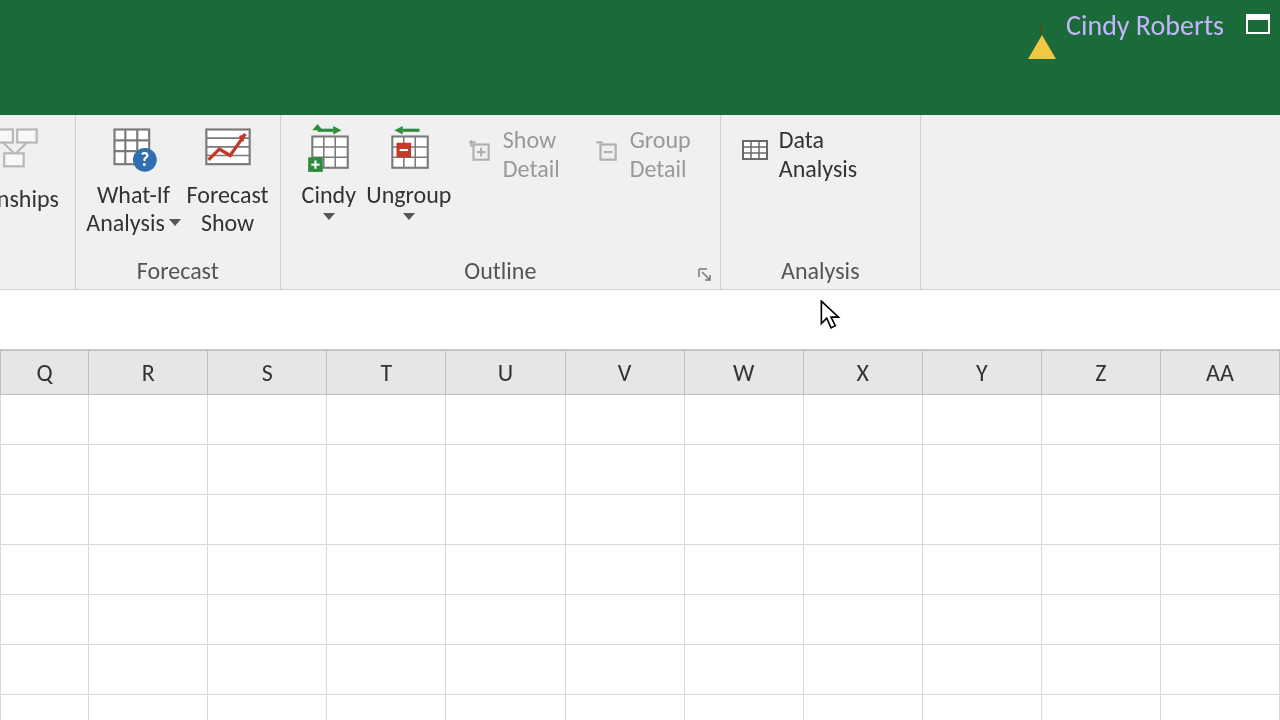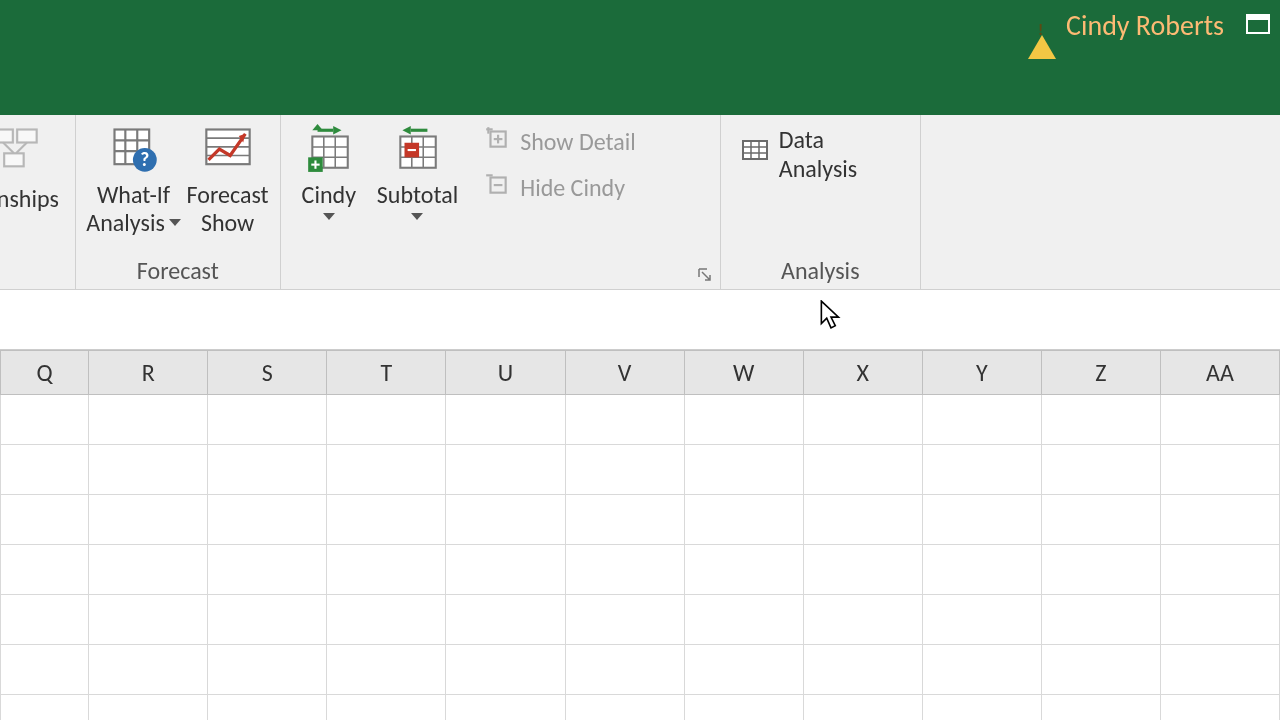--- a/index.html
+++ b/index.html
@@ -4,39 +4,39 @@
 <style>
   * { box-sizing: border-box; margin: 0; padding: 0; }
   html, body { width: 1280px; height: 720px; overflow: hidden; font-family: "Segoe UI", Calibri, Arial, sans-serif; background: #fff; }
   .titlebar {
     width: 100%; height: 115px; background: #1b6b3a;
     position: relative; color: #fff;
   }
   .user-area {
     position: absolute; top: 8px; right: 10px; display: flex; align-items: center; gap: 10px;
   }
-  .user-name { font-size: 28px; color: #fdba74; }
+  .user-name { font-size: 28px; color: #c4b5fd; }
   .ribbon {
     width: 100%; height: 175px; background: #f0f0f0; border-bottom: 1px solid #d0d0d0;
     display: flex; align-items: stretch;
   }
   .group {
     display: flex; flex-direction: column; border-right: 1px solid #d0d0d0;
     justify-content: space-between; padding: 6px 8px 4px 8px; position: relative;
   }
   .group-items { flex: 1; display: flex; align-items: flex-start; }
   .group-label { text-align: center; font-size: 24px; color: #555; padding-top: 4px; }
   .big-btn {
     display: flex; flex-direction: column; align-items: center; justify-content: flex-start;
     padding: 2px 8px 0 8px; text-align: center; color: #333; font-size: 24px; line-height: 1.15;
     cursor: default; min-width: 80px;
   }
   .big-btn .iconwrap { width: 52px; height: 52px; margin-bottom: 6px; display:flex; align-items:center; justify-content:center;}
   .big-btn span.lbl { display:block; }
-  .stack { display: flex; flex-direction: column; gap: 6px; padding-left: 4px; }
+  .stack { display: flex; flex-direction: row; gap: 6px; padding-left: 4px; }
   .small-btn {
     display: flex; align-items: center; font-size: 24px; color: #999; cursor: default;
     padding: 4px 8px; gap: 10px;
   }
   .small-btn.enabled { color: #333; }
   .formula-bar {
     height: 60px; width: 100%; background: #fff; border-bottom: 1px solid #ccc;
   }
   .sheet-area { width: 100%; height: calc(720px - 115px - 175px - 60px); overflow: hidden; }
   .sheet { border-collapse: collapse; width: 100%; }
@@ -174,21 +174,21 @@
             <polygon points="18,2 18,10 10,6" fill="#2e8b3d"></polygon>
             <rect x="8" y="12" width="34" height="30" fill="#fff" stroke="#7a7a7a" stroke-width="2"></rect>
             <line x1="8" y1="22" x2="42" y2="22" stroke="#7a7a7a" stroke-width="1.5"></line>
             <line x1="8" y1="32" x2="42" y2="32" stroke="#7a7a7a" stroke-width="1.5"></line>
             <line x1="19" y1="12" x2="19" y2="42" stroke="#7a7a7a" stroke-width="1.5"></line>
             <line x1="30" y1="12" x2="30" y2="42" stroke="#7a7a7a" stroke-width="1.5"></line>
             <rect x="12" y="18" width="14" height="14" fill="#c43828"></rect>
             <line x1="15" y1="25" x2="23" y2="25" stroke="#fff" stroke-width="2"></line>
           </svg>
         </span>
-        <span class="lbl">Subtotal</span>
+        <span class="lbl">Ungroup</span>
         <span class="dd-arrow"></span>
       </div>
       <div class="stack" style="margin-left:6px;">
         <div class="small-btn">
           <span>
             <svg width="26" height="26" viewBox="0 0 24 24">
               <rect x="6" y="6" width="14" height="14" fill="none" stroke="#b0b0b0" stroke-width="2"></rect>
               <line x1="13" y1="9" x2="13" y2="17" stroke="#b0b0b0" stroke-width="2"></line>
               <line x1="9" y1="13" x2="17" y2="13" stroke="#b0b0b0" stroke-width="2"></line>
               <line x1="2" y1="4" x2="8" y2="4" stroke="#b0b0b0" stroke-width="2"></line>
@@ -198,24 +198,25 @@
           <span>Show Detail</span>
         </div>
         <div class="small-btn">
           <span>
             <svg width="26" height="26" viewBox="0 0 24 24">
               <rect x="6" y="6" width="14" height="14" fill="none" stroke="#b0b0b0" stroke-width="2"></rect>
               <line x1="9" y1="13" x2="17" y2="13" stroke="#b0b0b0" stroke-width="2"></line>
               <line x1="2" y1="4" x2="8" y2="4" stroke="#b0b0b0" stroke-width="2"></line>
             </svg>
           </span>
-          <span>Hide Cindy</span>
+          <span>Group Detail</span>
         </div>
       </div>
     </div>
+    <div class="group-label">Outline</div>
     <div class="launcher-box">
       <svg viewBox="0 0 14 14">
           <path d="M1 1 H9 M1 1 V9 M4 4 L12 12 M12 7 V12 H7" stroke="#777" stroke-width="1.5" fill="none"></path>
         </svg>
     </div>
   </div>
 
   <div class="group" style="width:200px;gap:15px;">
     <div class="group-items">
       <div class="stack">

